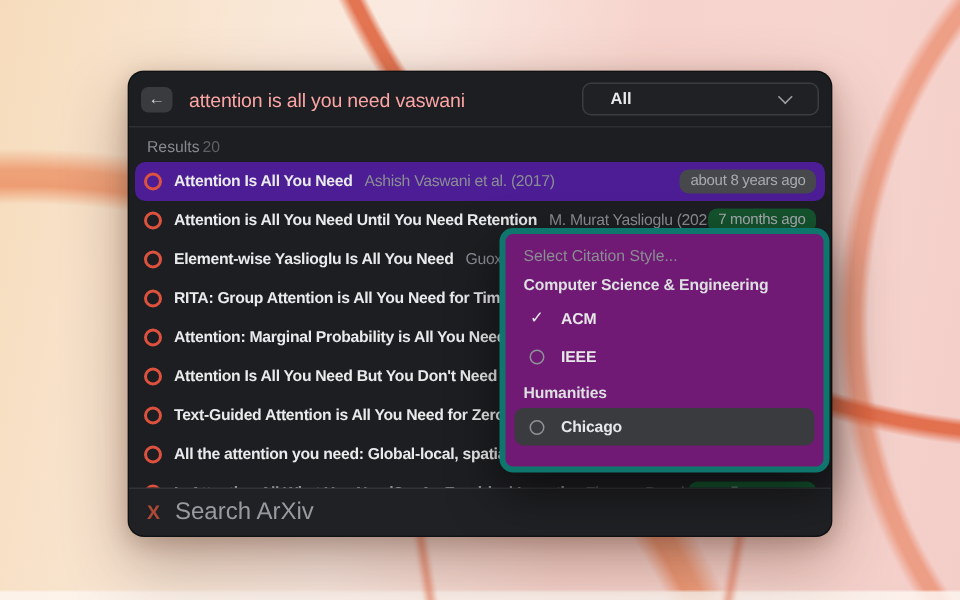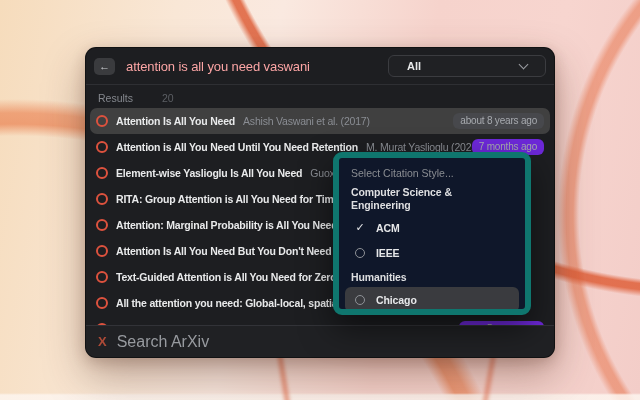--- a/index.html
+++ b/index.html
@@ -35,49 +35,49 @@
   .dropdown{width:158px;height:22px;border:1px solid #3b3c40;border-radius:6px;background:#202124;
     display:flex;align-items:center;padding:0 18px;box-sizing:border-box;margin-left:8px;}
   .dd-label{color:#e8e9ea;font-size:11px;font-weight:bold;flex:1;}
   .chevron-down{width:6px;height:6px;border-right:1.5px solid #9b9ea3;border-bottom:1.5px solid #9b9ea3;
     transform:rotate(45deg);margin-top:-3px;}
   .divider{height:1px;background:#2e2f33;flex:0 0 1px;}
 
   .content{flex:1;overflow:hidden;position:relative;}
   .results-head{display:flex;align-items:flex-end;padding:7px 12px 4px 12px;}
   .results-label{color:#85888e;font-size:10.5px;}
-  .results-count{color:#5c5f64;font-size:10.5px;margin-left:29px;}
+  .results-count{color:#5c5f64;font-size:10.5px;margin-left:2px;}
 
   .row{height:26px;margin:0 4px;border-radius:7px;display:flex;align-items:center;
     padding:0 6px;box-sizing:border-box;white-space:nowrap;overflow:hidden;}
-  .row.selected{background:#404040;}
+  .row.selected{background:#4c1d95;}
   .ring-icon{width:12px;height:12px;border:2px solid #dd523e;border-radius:50%;
     box-sizing:border-box;flex:0 0 12px;margin-right:8px;}
   .row-title{color:#e9eaeb;font-size:10.5px;font-weight:bold;letter-spacing:-0.2px;flex:0 0 auto;}
   .row-authors{color:#8a8d93;font-size:10.5px;letter-spacing:-0.2px;margin-left:8px;flex:1 1 auto;
     overflow:hidden;white-space:nowrap;}
-  .badge{flex:0 0 auto;margin-left:auto;background:#6d28d9;color:#a7aaaf;font-size:10px;
+  .badge{flex:0 0 auto;margin-left:auto;background:#14532d;color:#a7aaaf;font-size:10px;
     letter-spacing:-0.2px;border-radius:6px;padding:3px 7px;line-height:1;}
   .row.selected .badge{background:#47484c;}
   .badge:empty{display:none;}
 
   .win-footer{flex:0 0 31px;height:31px;border-top:1px solid #323338;background:#202124;
     display:flex;align-items:center;padding:0 8px;}
   .x-logo{color:#ad4a37;font-size:13px;font-weight:bold;margin:0 0 0 4px;}
   .brand-label{color:#979a9f;font-size:16px;margin-left:10px;}
   .footer-right{margin-left:auto;display:flex;align-items:center;}
   .action-primary{color:#eceded;font-size:11.5px;font-weight:bold;letter-spacing:-0.1px;}
   .key{background:#353639;color:#b9bcc0;font-size:10.5px;border-radius:5px;min-width:11px;
     text-align:center;padding:3px 5px;line-height:1;margin-left:6px;}
   .footer-sep{width:1px;height:14px;background:#3a3b3f;margin:0 10px;}
   .action-secondary{color:#b6b9bd;font-size:11.5px;letter-spacing:-0.1px;}
 
   
-  .popup{position:absolute;left:333px;top:152px;width:198px;height:163px;z-index:10;
-    background:#0f172a;border:6px solid #0f766e;border-radius:9px;box-sizing:border-box;
+  .popup{position:absolute;left:333px;top:152px;width:220px;height:163px;z-index:10;
+    background:#701a75;border:4px solid #0f766e;border-radius:9px;box-sizing:border-box;
     box-shadow:0 14px 32px rgba(0,0,0,0.5);overflow:hidden;}
   .popup-title{color:#8a8d92;font-size:10.5px;margin:9px 12px 5px 12px;line-height:13px;}
   .section-label{color:#dedfe1;font-size:10.5px;font-weight:bold;letter-spacing:-0.1px;
     margin:6px 12px 3px 12px;line-height:13px;}
   .popup-item{height:25px;margin:0 6px;border-radius:6px;display:flex;align-items:center;
     padding:0 9px;box-sizing:border-box;}
   .popup-item.highlighted{background:#3a3b3f;}
   .check-icon{width:12px;flex:0 0 12px;color:#e6e7e9;font-size:11px;line-height:1;text-align:center;}
   .radio-icon{width:10px;height:10px;flex:0 0 10px;border:1.5px solid #8f9297;border-radius:50%;
     box-sizing:border-box;margin:0 1px;}

